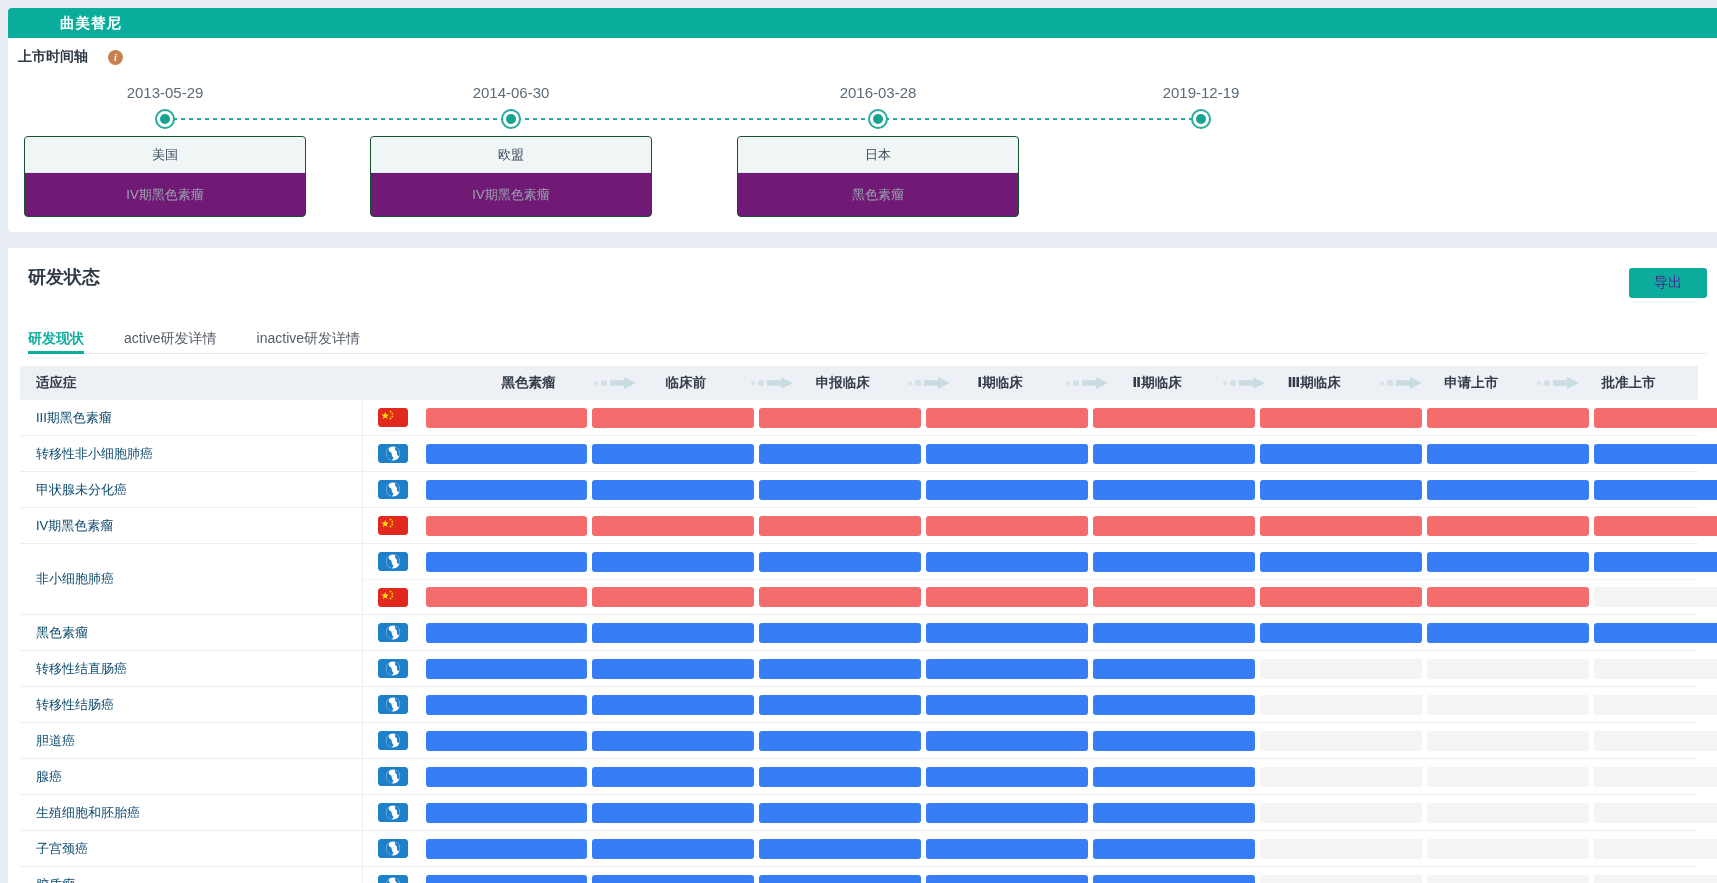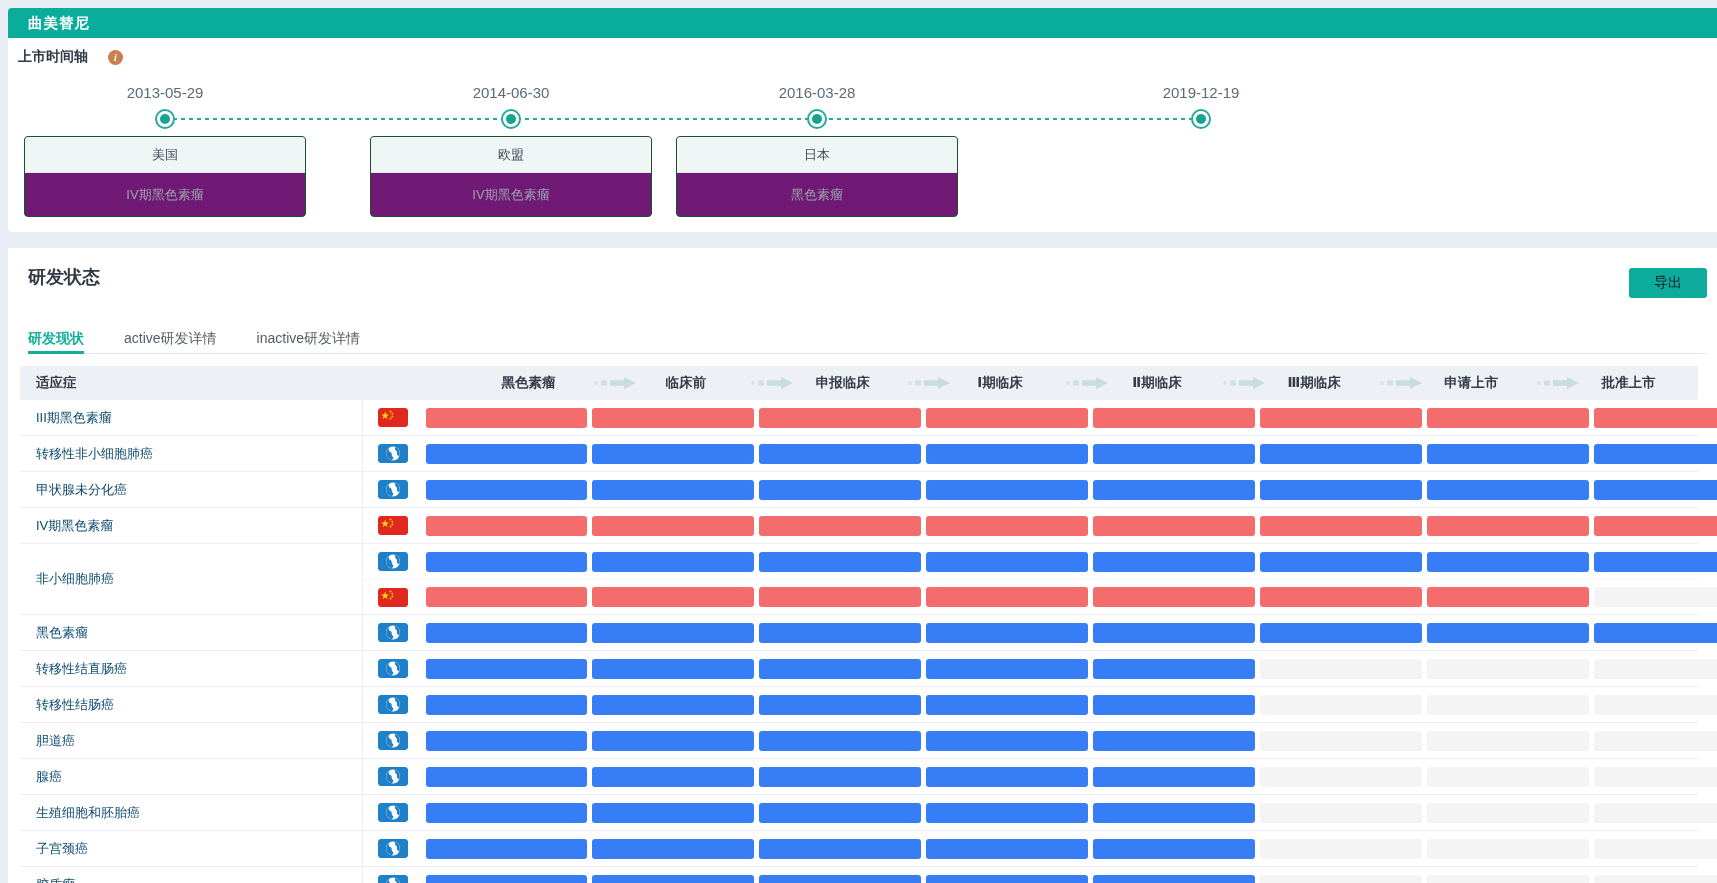--- a/index.html
+++ b/index.html
@@ -4,21 +4,21 @@
 <style>
   * { margin:0; padding:0; box-sizing:border-box; }
   html,body { width:1717px; height:883px; overflow:hidden; }
   body { background:#e9eef6; font-family:"Liberation Sans","DejaVu Sans",sans-serif; position:relative; }
 
   
   .panel { position:absolute; left:8px; right:0; background:#fff; }
   #timeline-panel { top:8px; height:224px; border-radius:4px 0 0 4px; }
   #title-bar { position:absolute; left:0; right:0; top:0; height:30px; background:#0aac9b;
                border-radius:4px 0 0 0; display:flex; align-items:center; padding-left:20px; }
-  #title-bar span { color:#fff; font-size:14.5px; font-weight:bold; letter-spacing:1px; }
+  #title-bar span { color:#fff; font-size:14.5px; font-weight:bold; letter-spacing:1px;margin-left:32px; }
   #rnd-panel { top:248px; height:660px; }
 
   
   .section-label-row { position:absolute; left:10px; top:40px; display:flex; align-items:center; gap:20px; }
   .section-label { font-size:14px; font-weight:bold; color:#2f3a46; }
   .info-icon { width:15px; height:15px; border-radius:50%; background:#c8804e; color:#fff;
                font:italic bold 10px "Liberation Serif",serif; display:flex; align-items:center; justify-content:center; }
   #timeline-line { position:absolute; top:110px; height:2px;
        background-image:repeating-linear-gradient(90deg,#2ba89c 0 4px,transparent 4px 8px); }
   .tl-milestone { position:absolute; top:0; width:282px; height:224px; }
@@ -30,21 +30,21 @@
   .tl-card { position:absolute; top:128px; left:0; width:282px; height:81px; border:1px solid #14532d;
              border-radius:4px; overflow:hidden; background:#701a75; }
   .tl-card-head { height:36px; background:#f0f6f6; border-bottom:1px solid #dbeae9; display:flex;
                   align-items:center; justify-content:center; font-size:13px; color:#3b4a5a; }
   .tl-card-body { height:44px; display:flex; align-items:center; justify-content:center;
                   font-size:13px; color:#9ba4ae; padding:0 8px; text-align:center; }
 
   
   #rnd-title { position:absolute; left:20px; top:17px; font-size:18px; font-weight:bold; color:#2f3a46; }
   #export-btn { position:absolute; right:10px; top:20px; width:78px; height:30px; background:#0cab9b;
-                color:#0f172a; font-size:14px; border:none; border-radius:3px; cursor:pointer; }
+                color:#4c1d95; font-size:14px; border:none; border-radius:3px; cursor:pointer; }
   #tabs { position:absolute; left:20px; right:10px; top:82px; height:24px; border-bottom:1px solid #e4e7ed;text-align:center; }
   .tab { position:relative; float:left; margin-right:40px; font-size:14px; color:#555c66; height:24px;
          line-height:16px; cursor:pointer; }
   .tab.active { color:#0fae9e; font-weight:bold; }
   .tab.active::after { content:""; position:absolute; left:0; right:0; bottom:0; height:3px; background:#0fae9e; }
 
   
   #rnd-table { position:absolute; left:12px; top:118px; width:1678px; }
   .t-grid { display:grid; grid-template-columns:343px 60px repeat(8,1fr); align-items:center; }
   #table-header { height:34px; background:#edf0f5; border-radius:2px; font-weight:bold; color:#333c49;gap:18px; }
@@ -88,21 +88,21 @@
         </div>
       </div>
       <div class="tl-milestone" style="left: 362px;">
         <div class="tl-date">2014-06-30</div>
         <div class="tl-dot"></div>
         <div class="tl-card">
           <div class="tl-card-head">欧盟</div>
           <div class="tl-card-body">IV期黑色素瘤</div>
         </div>
       </div>
-      <div class="tl-milestone" style="left: 668px; text-decoration: underline;">
+      <div class="tl-milestone" style="left: 729px; text-decoration: underline;">
         <div class="tl-date">2016-03-28</div>
         <div class="tl-dot"></div>
         <div class="tl-card">
           <div class="tl-card-head">日本</div>
           <div class="tl-card-body">黑色素瘤</div>
         </div>
       </div>
       <div class="tl-milestone" style="left: 1052px;">
         <div class="tl-date">2019-12-19</div>
         <div class="tl-dot"></div>

